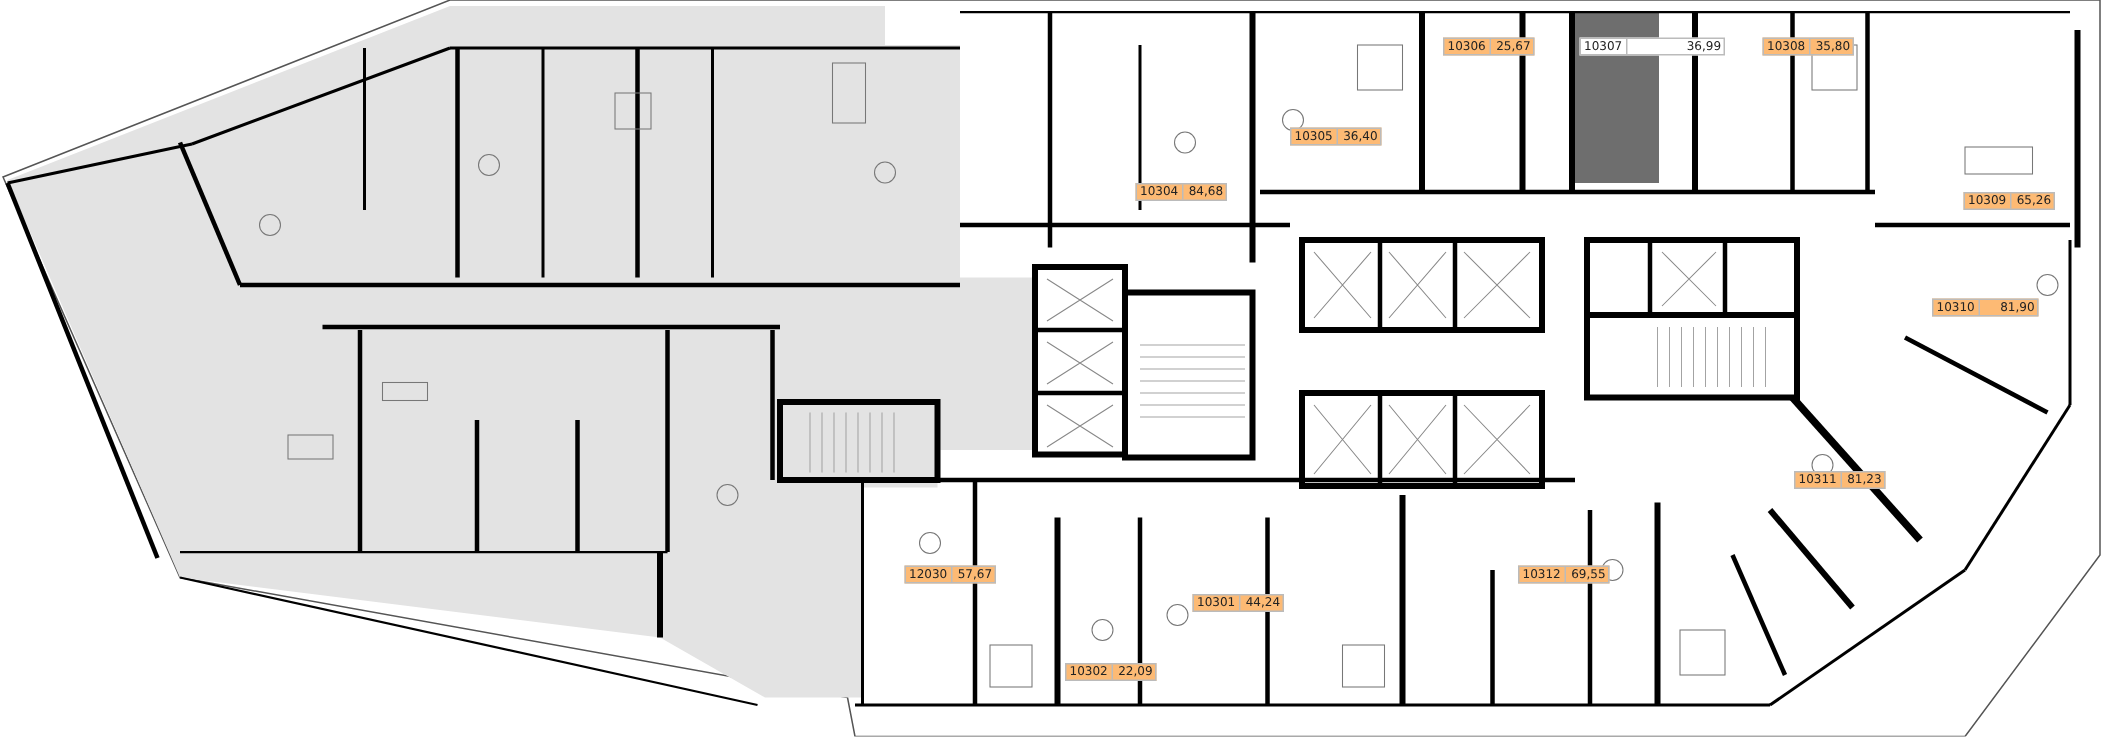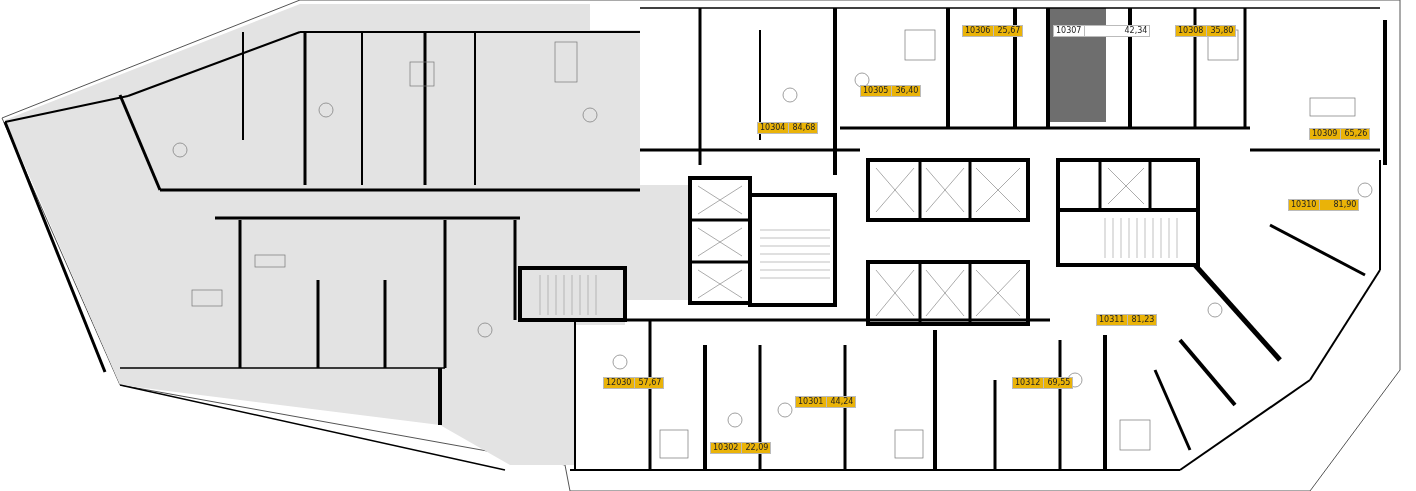--- a/index.html
+++ b/index.html
@@ -1,18 +1,18 @@
 <!DOCTYPE html>
 <html><head>
 <meta charset="utf-8">
 <style>
   html,body{margin:0;padding:0;background:#ffffff;}
   body{width:1416px;height:491px;overflow:hidden;position:relative;font-family:"DejaVu Sans",sans-serif;}
   #plan{position:absolute;left:0;top:0;width:1416px;height:491px;}
-  .lbl{position:absolute;font-size:8px;line-height:10px;color:#222;background:#eab308;border:1px solid #bbb;padding:0 2px;white-space:nowrap;display:flex;gap:3px;}
+  .lbl{position:absolute;font-size:8px;line-height:10px;color:#222;background:#fdba74;border:1px solid #bbb;padding:0 2px;white-space:nowrap;display:flex;gap:3px;}
   .lbl .num{border-right:1px solid #bbb;padding-right:3px;}
   .lbl.hl{background:#fff;}
   .unit{cursor:pointer;}
 </style>
 </head>
 <body>
 
 <svg id="plan" viewBox="0 0 1416 491" xmlns="http://www.w3.org/2000/svg">
 
   <polygon points="2,118 300,0 1400,0 1400,370 1310,491 570,491 565,465 120,385 2,118" fill="#ffffff" stroke="#555" stroke-width="1"></polygon>
@@ -164,34 +164,34 @@
 <div class="lbl unit" style="left:860px;top:85px;">
     <span class="num">10305</span>
     <span>36,40</span>
   </div>
 <div class="lbl unit" style="left:962px;top:25px;">
     <span class="num">10306</span>
     <span>25,67</span>
   </div>
 <div class="lbl unit hl" style="left:1053px;top:25px;gap:39px;">
     <span class="num">10307</span>
-    <span>42,34</span>
+    <span>36,99</span>
   </div>
 <div class="lbl unit" style="left:1139px;top:25px;margin-left:36px;">
     <span class="num">10308</span>
     <span>35,80</span>
   </div>
 <div class="lbl unit" style="left:1309px;top:128px;">
     <span class="num">10309</span>
     <span>65,26</span>
   </div>
 <div class="lbl unit" style="left:1288px;top:199px;gap:13px;">
     <span class="num">10310</span>
     <span>81,90</span>
   </div>
-<div class="lbl unit" style="left:1096px;top:314px;">
+<div class="lbl unit" style="left:1196px;top:314px;">
     <span class="num">10311</span>
     <span>81,23</span>
   </div>
 <div class="lbl unit" style="left:1012px;top:377px;">
     <span class="num">10312</span>
     <span>69,55</span>
   </div>
 
 </body></html>

